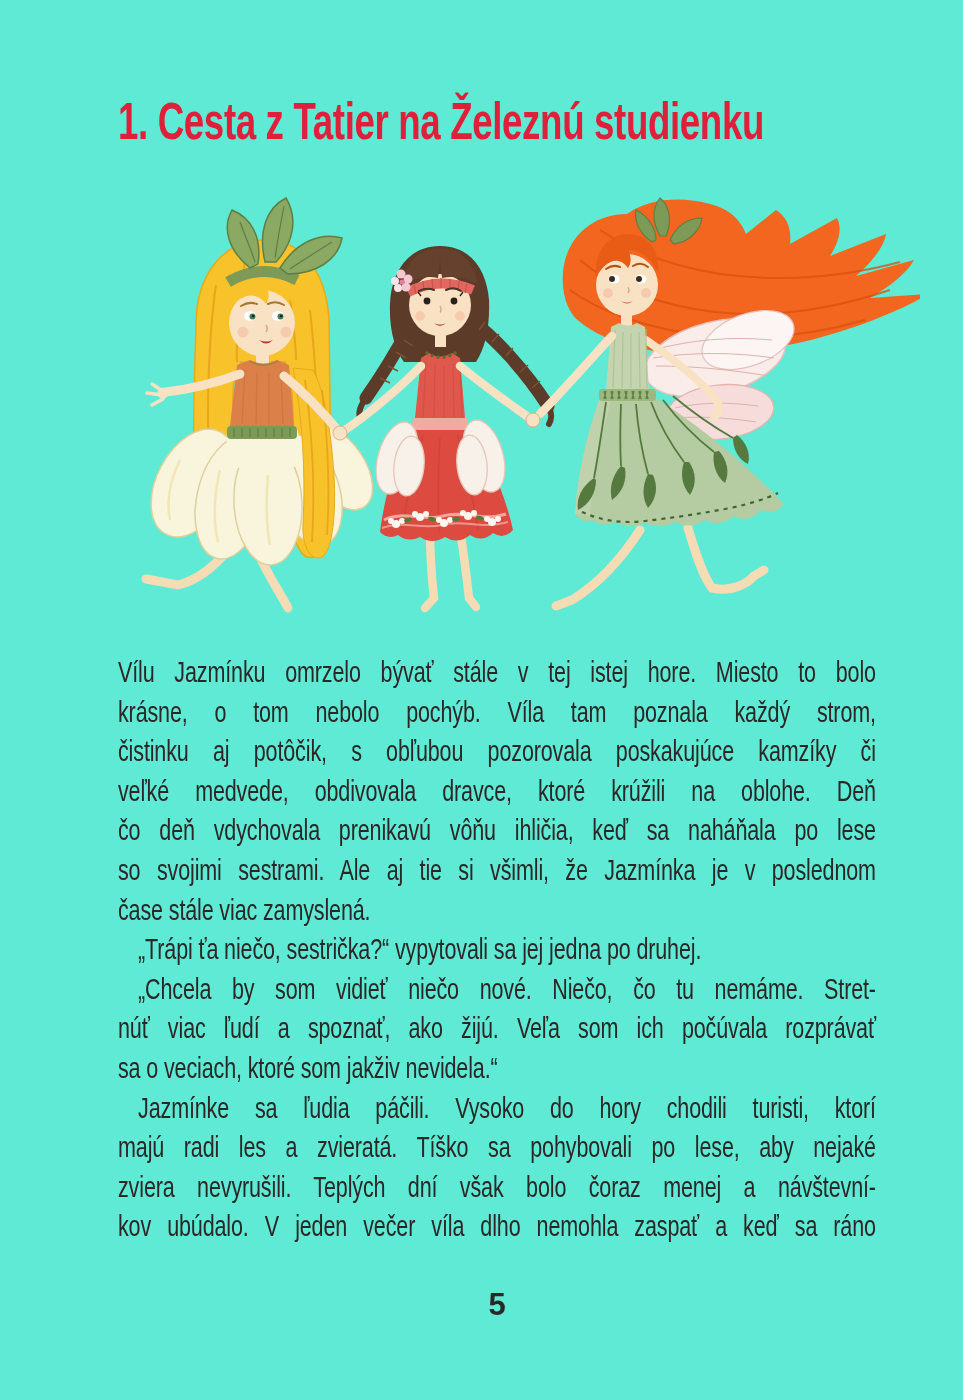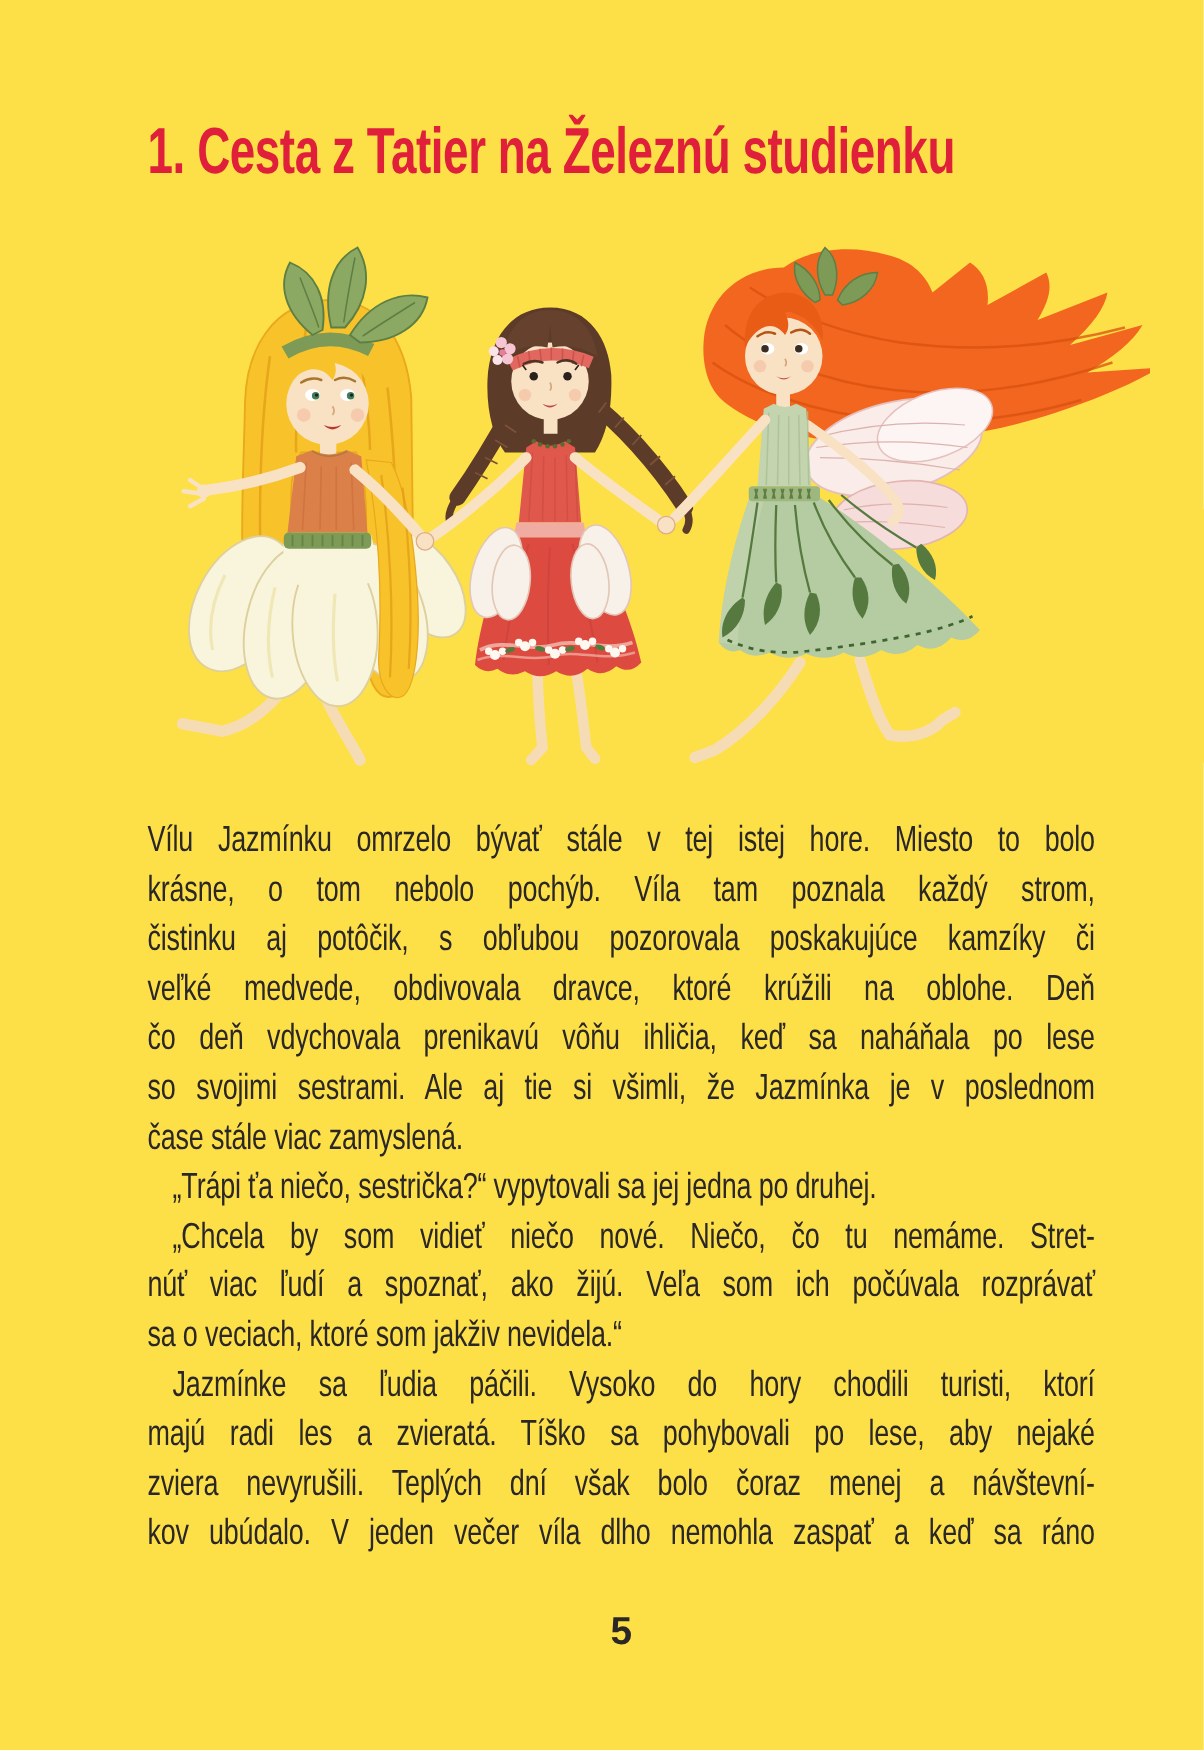--- a/index.html
+++ b/index.html
@@ -1,20 +1,20 @@
 <!DOCTYPE html>
 <html><head>
 <meta charset="utf-8">
 <style>
   html,body { margin:0; padding:0; }
   body {
     width:963px; height:1400px; background:#ffffff; position:relative;
     font-family:"Liberation Sans", sans-serif; color:#2b2727; overflow:hidden;
   }
-  .page { position:absolute; inset:0; background:#fde047; }
+  .page { position:absolute; inset:0; background:#5eead4; }
 
   .title {
     position:absolute; left:118px; top:95px; margin:0;
     font-size:52px; line-height:52px; font-weight:bold; white-space:nowrap;
   }
   .title .inner { display:inline-block; transform:scaleX(0.705); transform-origin:0 0; letter-spacing:-0.5px; }
 
   .illustration { position:absolute; left:100px; top:190px; width:820px; height:450px; }
   .illustration svg { width:100%; height:100%; display:block; }
 

